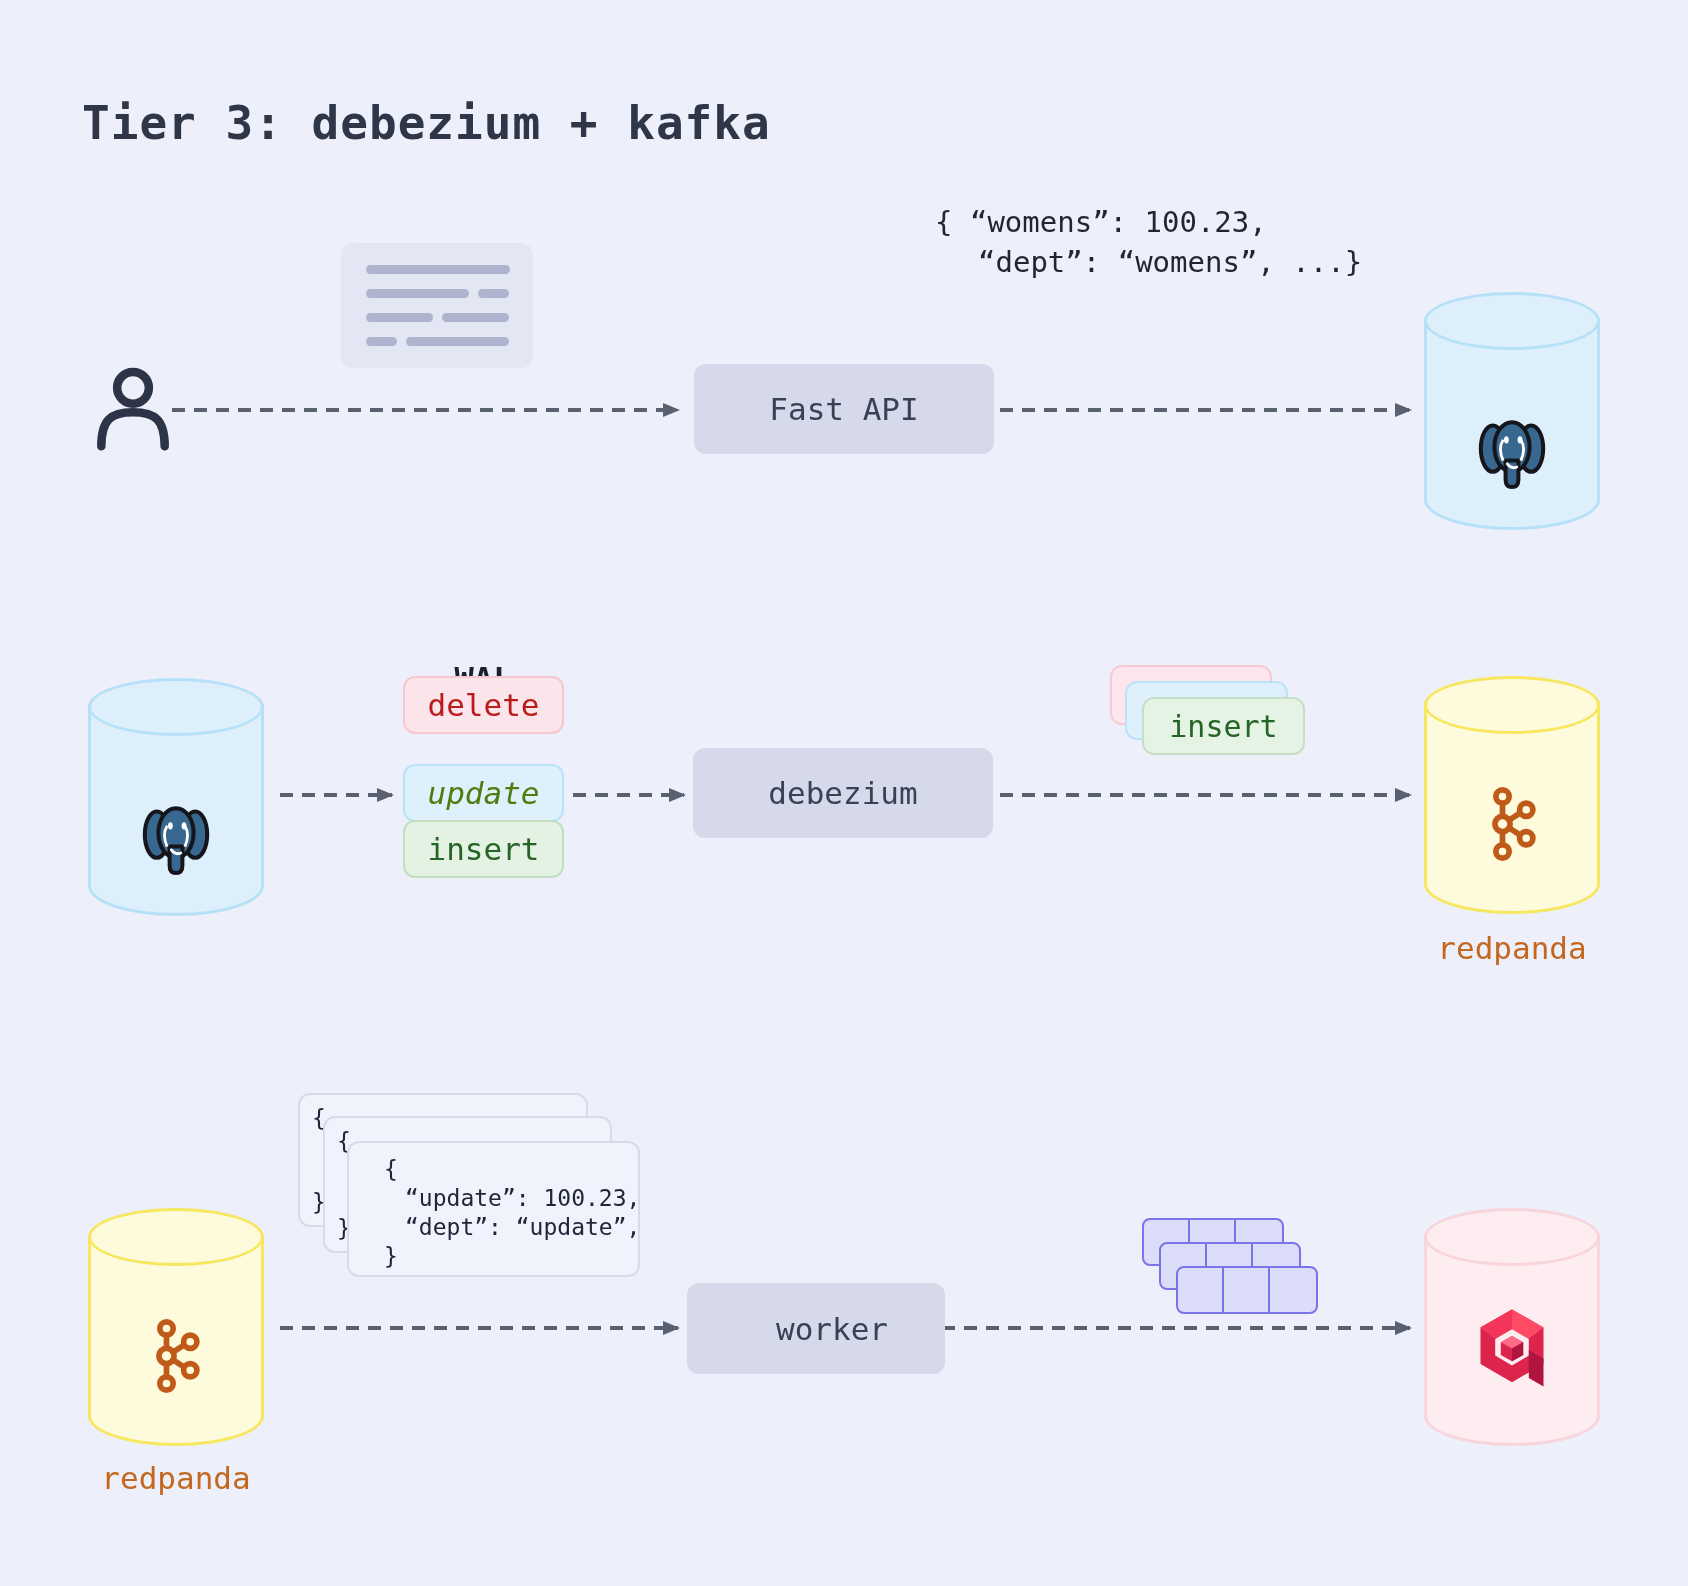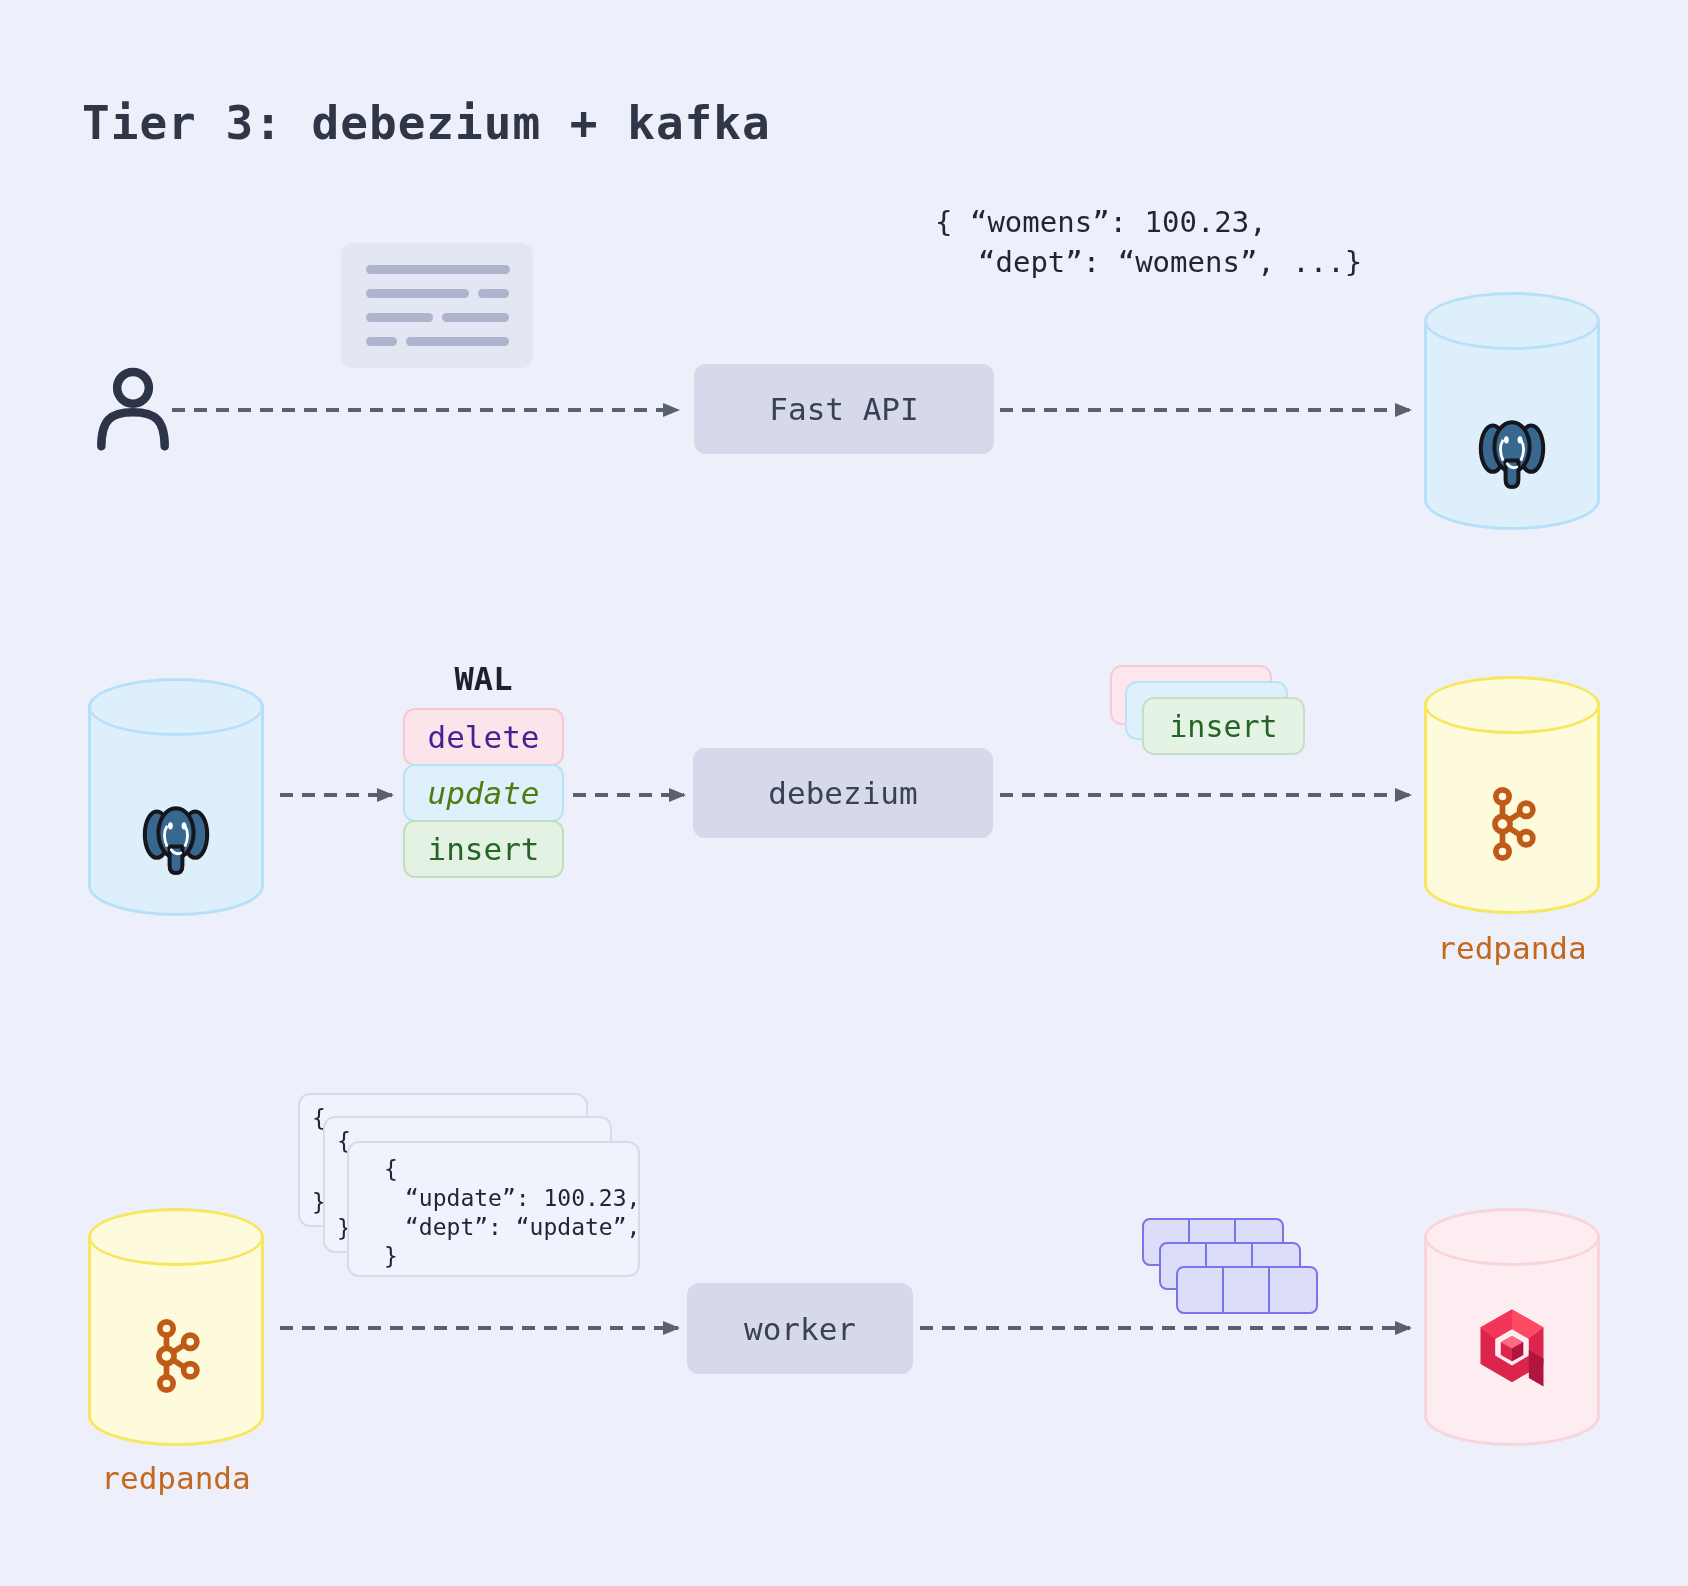--- a/index.html
+++ b/index.html
@@ -55,21 +55,21 @@
     position:absolute; width:176px; text-align:center;
     font-size:31px; color:#c4671f;
   }
 
   
   .wal-title { position:absolute; left:403px; top:660px; width:161px; text-align:center;
                font-size:32px; font-weight:bold; color:#1b2130; }
   .wal-box { position:absolute; left:403px; width:161px; height:58px; border-radius:12px;
              border:2px solid; display:flex; align-items:center; justify-content:center;
              font-size:31px; box-sizing:border-box; }
-  .wal-delete { top:708px; background:#fce5ea; border-color:#f6c6d1; color:#4c1d95; }
+  .wal-delete { top:676px; background:#fce5ea; border-color:#f6c6d1; color:#b91c1c; }
   .wal-update { top:764px; background:#def0fb; border-color:#b9e2f8; color:#4d7c0f;font-style:italic; }
   .wal-insert { top:820px; background:#e3f2e3; border-color:#c1dec1; color:#266327; }
 
   
   .evt-card { position:absolute; border-radius:12px; border:2px solid; box-sizing:border-box; }
   .evt-pink  { left:1110px; top:665px; width:162px; height:60px; background:#fde7ec; border-color:#f6c9d3; }
   .evt-blue  { left:1125px; top:681px; width:163px; height:59px; background:#def0fb; border-color:#bce2f8; }
   .evt-green { left:1142px; top:697px; width:163px; height:58px; background:#e4f3e4; border-color:#c6e0c6;
                display:flex; align-items:center; justify-content:center; font-size:30px; color:#266327; }
 
@@ -245,21 +245,21 @@
     <span class="brace-open">{</span>
     <span class="brace-close">}</span>
   </div>
   <div class="msg-card msg-front">
     <div class="msg-line msg-l1">{</div>
     <div class="msg-line msg-l2">“update”: 100.23,</div>
     <div class="msg-line msg-l3">“dept”: “update”,</div>
     <div class="msg-line msg-l4">}</div>
   </div>
 
-  <div class="proc-box" style="left:687px; top:1283px; width:226px; height:91px;">
+  <div class="proc-box" style="left:687px; top:1283px; width:226px; height:91px;padding-left:32px;">
     <span>worker</span>
   </div>
 
   <div class="brick-row" style="left:1142px; top:1218px;">
     <div></div>
       <div></div>
       <div></div>
   </div>
   <div class="brick-row" style="left:1159px; top:1242px;">
     <div></div>

